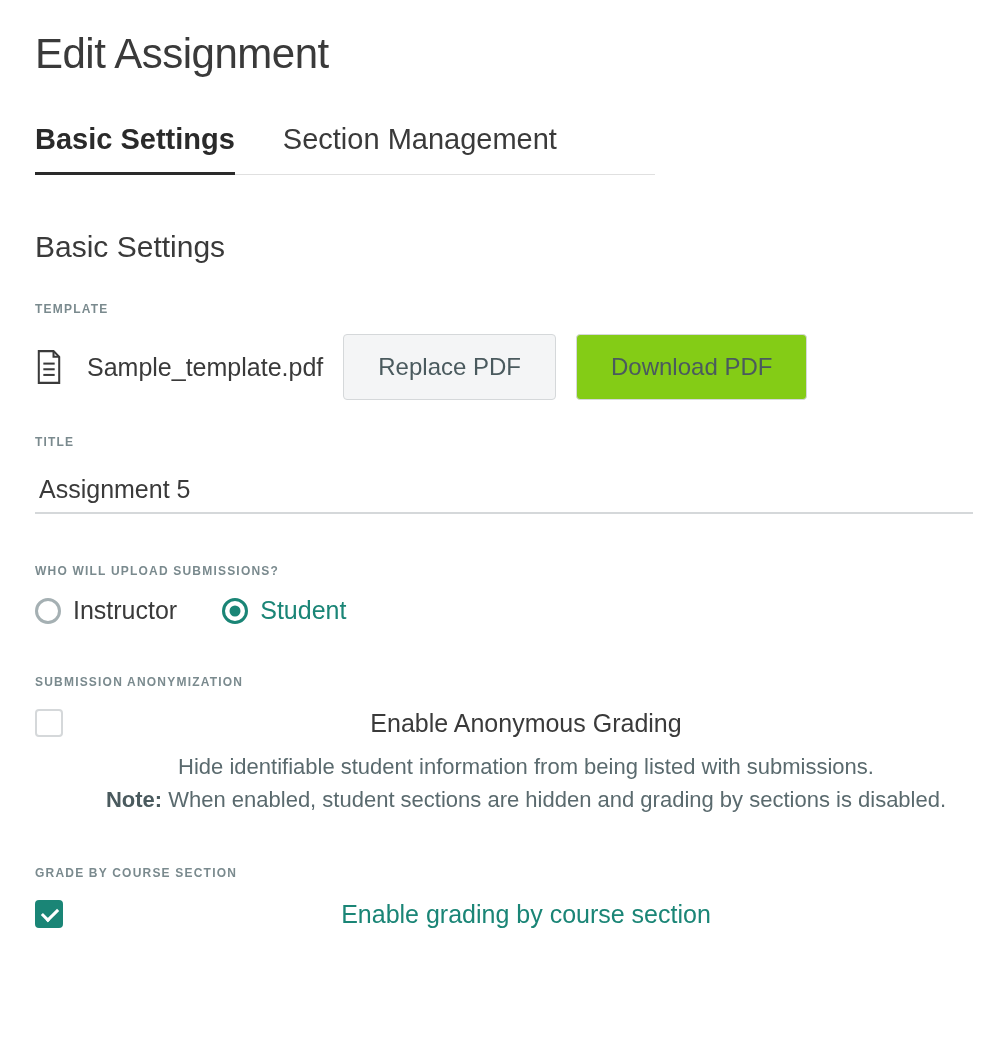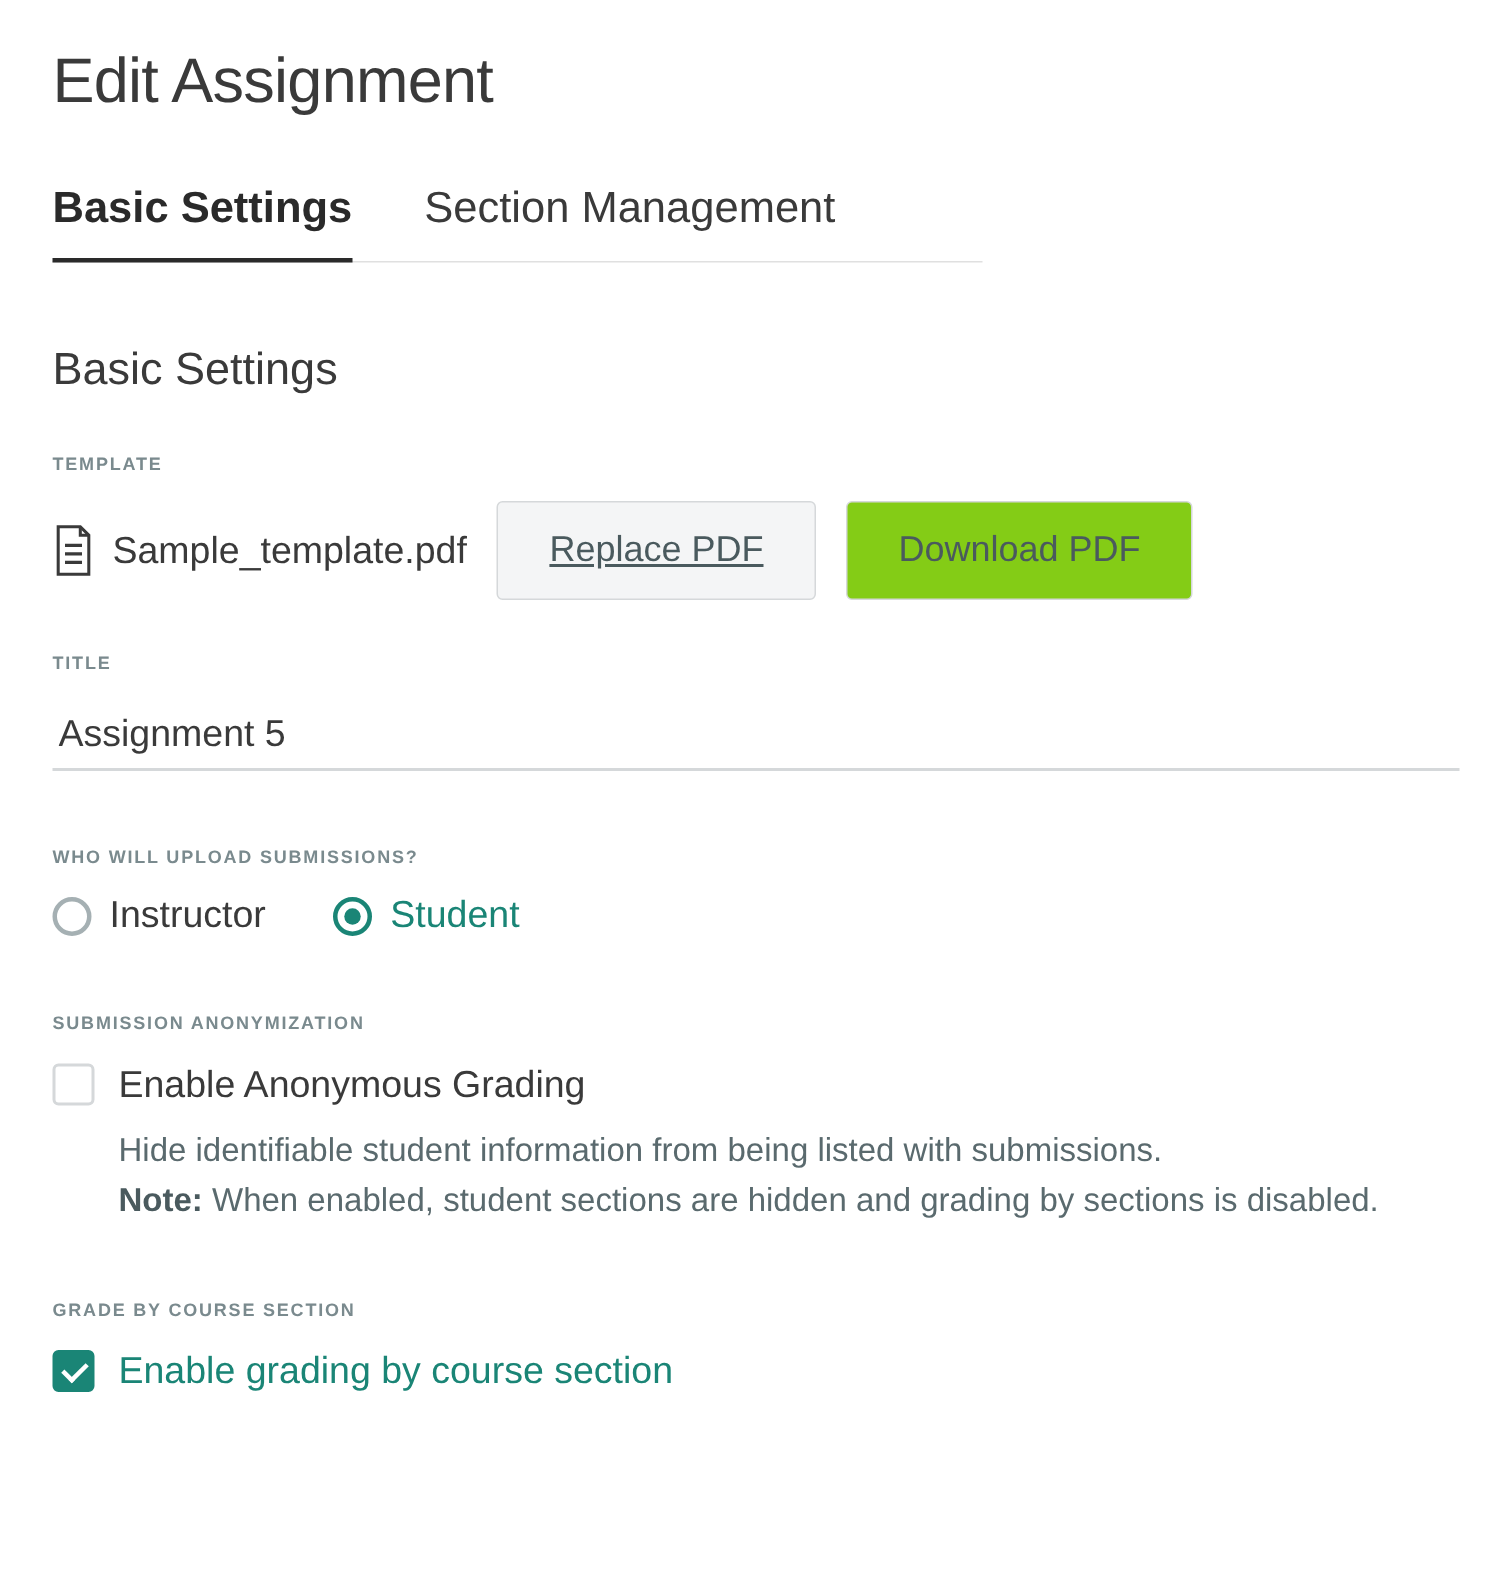--- a/index.html
+++ b/index.html
@@ -65,21 +65,21 @@
     }
     .template-row {
       display: flex;
       align-items: center;
       gap: 20px;
       margin-bottom: 35px;
     }
     .file-display {
       display: flex;
       align-items: center;
-      gap: 12px;
+      gap: 24px;
     }
     .file-icon {
       width: 28px;
       height: 34px;
       flex-shrink: 0;
     }
     .file-name {
       font-size: 25px;
       color: #3a3a3a;
     }
@@ -87,21 +87,20 @@
       padding: 18px 34px;
       font-size: 24px;
       border-radius: 4px;
       cursor: pointer;
       font-family: inherit;
     }
     .btn-secondary {
       background: #f4f5f6;
       border: 1px solid #d5d8da;
       color: #4a5a5e;
-      text-decoration: underline;
     }
     .btn-outline {
       background: #84cc16;
       border: 1px solid #d5d8da;
       color: #4a5a5e;
     }
     .title-input {
       width: 100%;
       border: none;
       border-bottom: 2px solid #d5d8da;
@@ -148,20 +147,21 @@
     }
     .radio-label {
       font-size: 25px;
       color: #3a3a3a;
     }
     .radio-label.selected {
       color: #1a8576;
     }
     .checkbox-block {
       margin-bottom: 50px;
+      text-align: center;
     }
     .checkbox-row {
       display: flex;
       align-items: flex-start;
       gap: 16px;
     }
     .checkbox-box {
       width: 28px;
       height: 28px;
       border: 2px solid #d5d8da;

